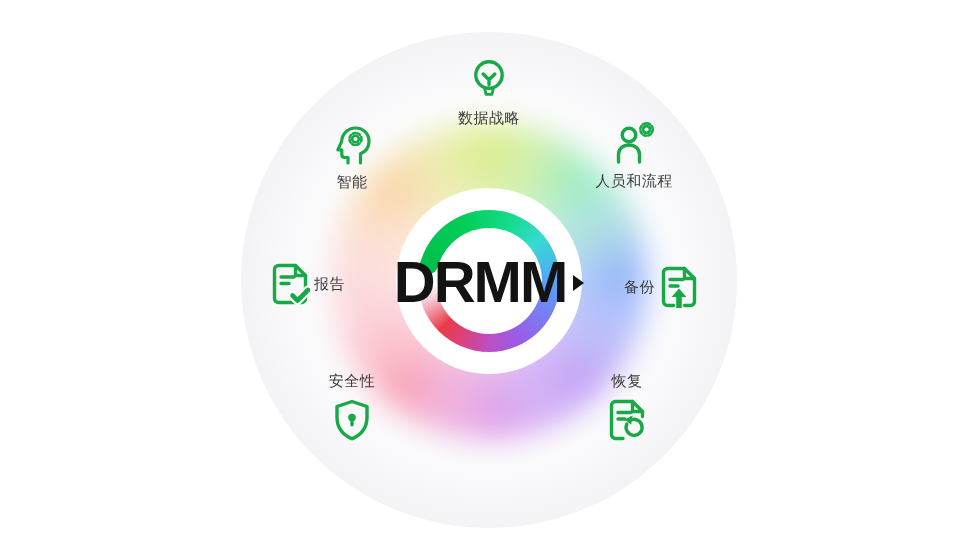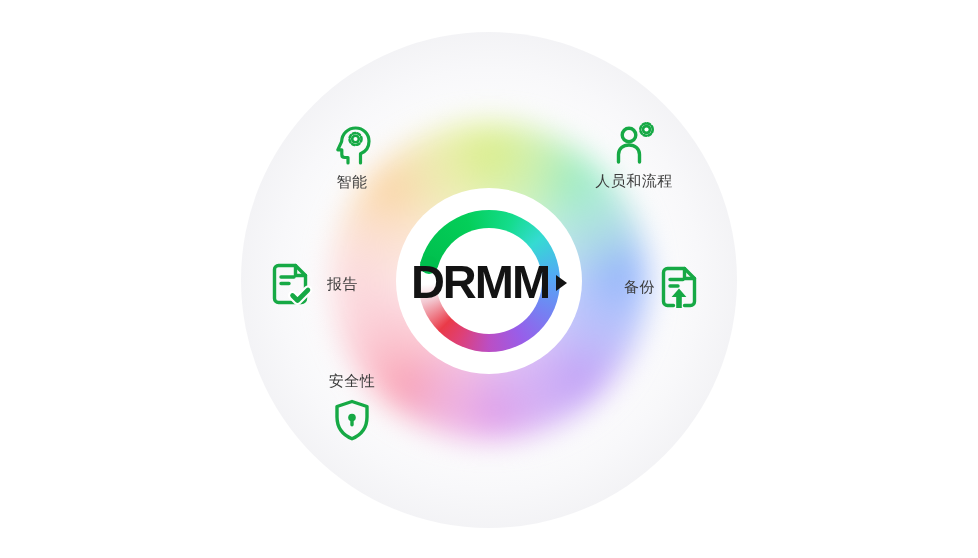--- a/index.html
+++ b/index.html
@@ -40,37 +40,37 @@
   }
   .ring-hole{
     position:absolute;left:18px;top:18px;width:106px;height:106px;border-radius:50%;background:#ffffff;
   }
   .ring-cap{
     position:absolute;left:2px;top:46px;width:18px;height:18px;border-radius:50%;background:#00bf4d;
   }
   .logo{
     position:absolute;left:0;top:0;width:100%;height:100%;
     display:flex;align-items:center;justify-content:center;gap:4px;
-    font-weight:bold;font-size:47px;letter-spacing:-2px;color:#131313;
+    font-weight:bold;font-size:58px;letter-spacing:-2px;color:#131313;
   }
   .logo-arrow{
     width:0;height:0;margin-left:3px;margin-top:3px;
     border-left:11px solid #131313;border-top:8px solid transparent;border-bottom:8px solid transparent;
   }
   .node{position:absolute;display:flex;align-items:center;color:var(--green,#16A945);}
   .node .label{font-size:15px;color:var(--label,#3C3C3C);letter-spacing:.5px;white-space:nowrap;}
   .col{flex-direction:column;justify-content:flex-start;}
   .col .label{margin-top:5px;}
   .col.label-first .label{margin-top:0;margin-bottom:5px;}
   .row{flex-direction:row;}
   .node svg{display:block;}
   .n-data-strategy{left:419px;top:56px;width:140px;}
   .n-intelligence{left:292px;top:120px;width:120px;}
   .n-people{left:574px;top:119px;width:120px;}
-  .n-report{left:266px;top:260px;gap:13px;}
+  .n-report{left:266px;top:260px;}
   .n-backup{left:624px;top:263px;gap:0;}
   .n-recovery{left:596px;top:372px;width:62px;}
   .n-security{left:321px;top:372px;width:62px;}
   .n-architecture{left:419px;top:427px;width:140px;}
 </style>
 </head>
 <body>
 
 <div class="stage">
 
@@ -81,20 +81,30 @@
     <div class="ring">
       <div class="ring-hole"></div>
       <div class="ring-cap"></div>
     </div>
     <div class="logo">
       <span>DRMM</span>
       <span class="logo-arrow"></span>
     </div>
   </div>
 
+  <div class="node col n-data-strategy">
+    <span>
+      <svg width="48" height="48" viewBox="0 0 48 48" fill="none" stroke="currentColor" stroke-width="3.4" stroke-linecap="round" stroke-linejoin="round">
+        <circle cx="24" cy="19" r="13.2"></circle>
+        <path d="M24,28.5 V23.8 M24,23.8 L18.2,18 M24,23.8 L29.8,18"></path>
+        <path d="M19.6,32.2 H28.4 L26.9,38.3 H21.1 Z" stroke-width="2.8"></path>
+      </svg>
+    </span>
+    <span class="label">数据战略</span>
+  </div>
 
   <div class="node col n-people">
     <span>
       <svg width="48" height="48" viewBox="0 0 48 48" fill="none" stroke="currentColor" stroke-width="3.4" stroke-linecap="round" stroke-linejoin="round">
         <circle cx="19" cy="16" r="6.8"></circle>
         <path d="M8.5,43 V35.5 C8.5,29.7 13.2,26 19,26 C24.8,26 29.5,29.7 29.5,35.5 V43"></path>
         <g stroke="none">
           <circle cx="36.5" cy="10.5" r="4.8" fill="currentColor"></circle>
           <circle cx="36.5" cy="10.5" r="6.2" fill="none" stroke="currentColor" stroke-width="2.6" stroke-dasharray="2.7 2.2"></circle>
           <circle cx="36.5" cy="10.5" r="2.1" fill="#ffffff"></circle>
@@ -136,20 +146,32 @@
     <span>
       <svg width="48" height="48" viewBox="0 0 48 48" fill="none" stroke="currentColor" stroke-width="3.4" stroke-linecap="round" stroke-linejoin="round">
         <path d="M18.5,42.5 H12.5 A4,4 0 0 1 8.5,38.5 V9.5 A4,4 0 0 1 12.5,5.5 H29.5 L39.5,15.5 V38.5 A4,4 0 0 1 35.5,42.5 H29.5"></path>
         <path d="M29.5,5.5 V15.5 H39.5"></path>
         <path d="M15,16.5 H28 M15,23 H23"></path>
         <path d="M24,25.5 L16.6,34 H21.2 V45 H26.8 V34 H31.4 Z" fill="currentColor" stroke="none"></path>
       </svg>
     </span>
   </div>
 
+  <div class="node col label-first n-recovery">
+    <span class="label">恢复</span>
+    <span>
+      <svg width="48" height="48" viewBox="0 0 48 48" fill="none" stroke="currentColor" stroke-width="3.4" stroke-linecap="round" stroke-linejoin="round">
+        <path d="M39.5,20.5 V15.5 L29.5,5.5 H12.5 A4,4 0 0 0 8.5,9.5 V38.5 A4,4 0 0 0 12.5,42.5 H20"></path>
+        <path d="M29.5,5.5 V15.5 H39.5"></path>
+        <path d="M15,16.5 H28 M15,23 H22"></path>
+        <path d="M26.4,24.9 A8,8 0 1 1 23.8,28.1"></path>
+        <path d="M29.5,19.6 L21.6,23.4 L28.2,28.8 Z" fill="currentColor" stroke="none"></path>
+      </svg>
+    </span>
+  </div>
 
   <div class="node col label-first n-security">
     <span class="label">安全性</span>
     <span>
       <svg width="48" height="48" viewBox="0 0 48 48" fill="none" stroke="currentColor" stroke-width="3.4" stroke-linecap="round" stroke-linejoin="round">
         <path d="M24,5.5 L39,10.5 V21 C39,31.5 33,39 24,42.8 C15,39 9,31.5 9,21 V10.5 Z"></path>
         <g stroke="none" fill="currentColor">
           <circle cx="24" cy="21.5" r="3.8"></circle>
           <rect x="22.3" y="23" width="3.4" height="7.4" rx="1.7"></rect>
         </g>

